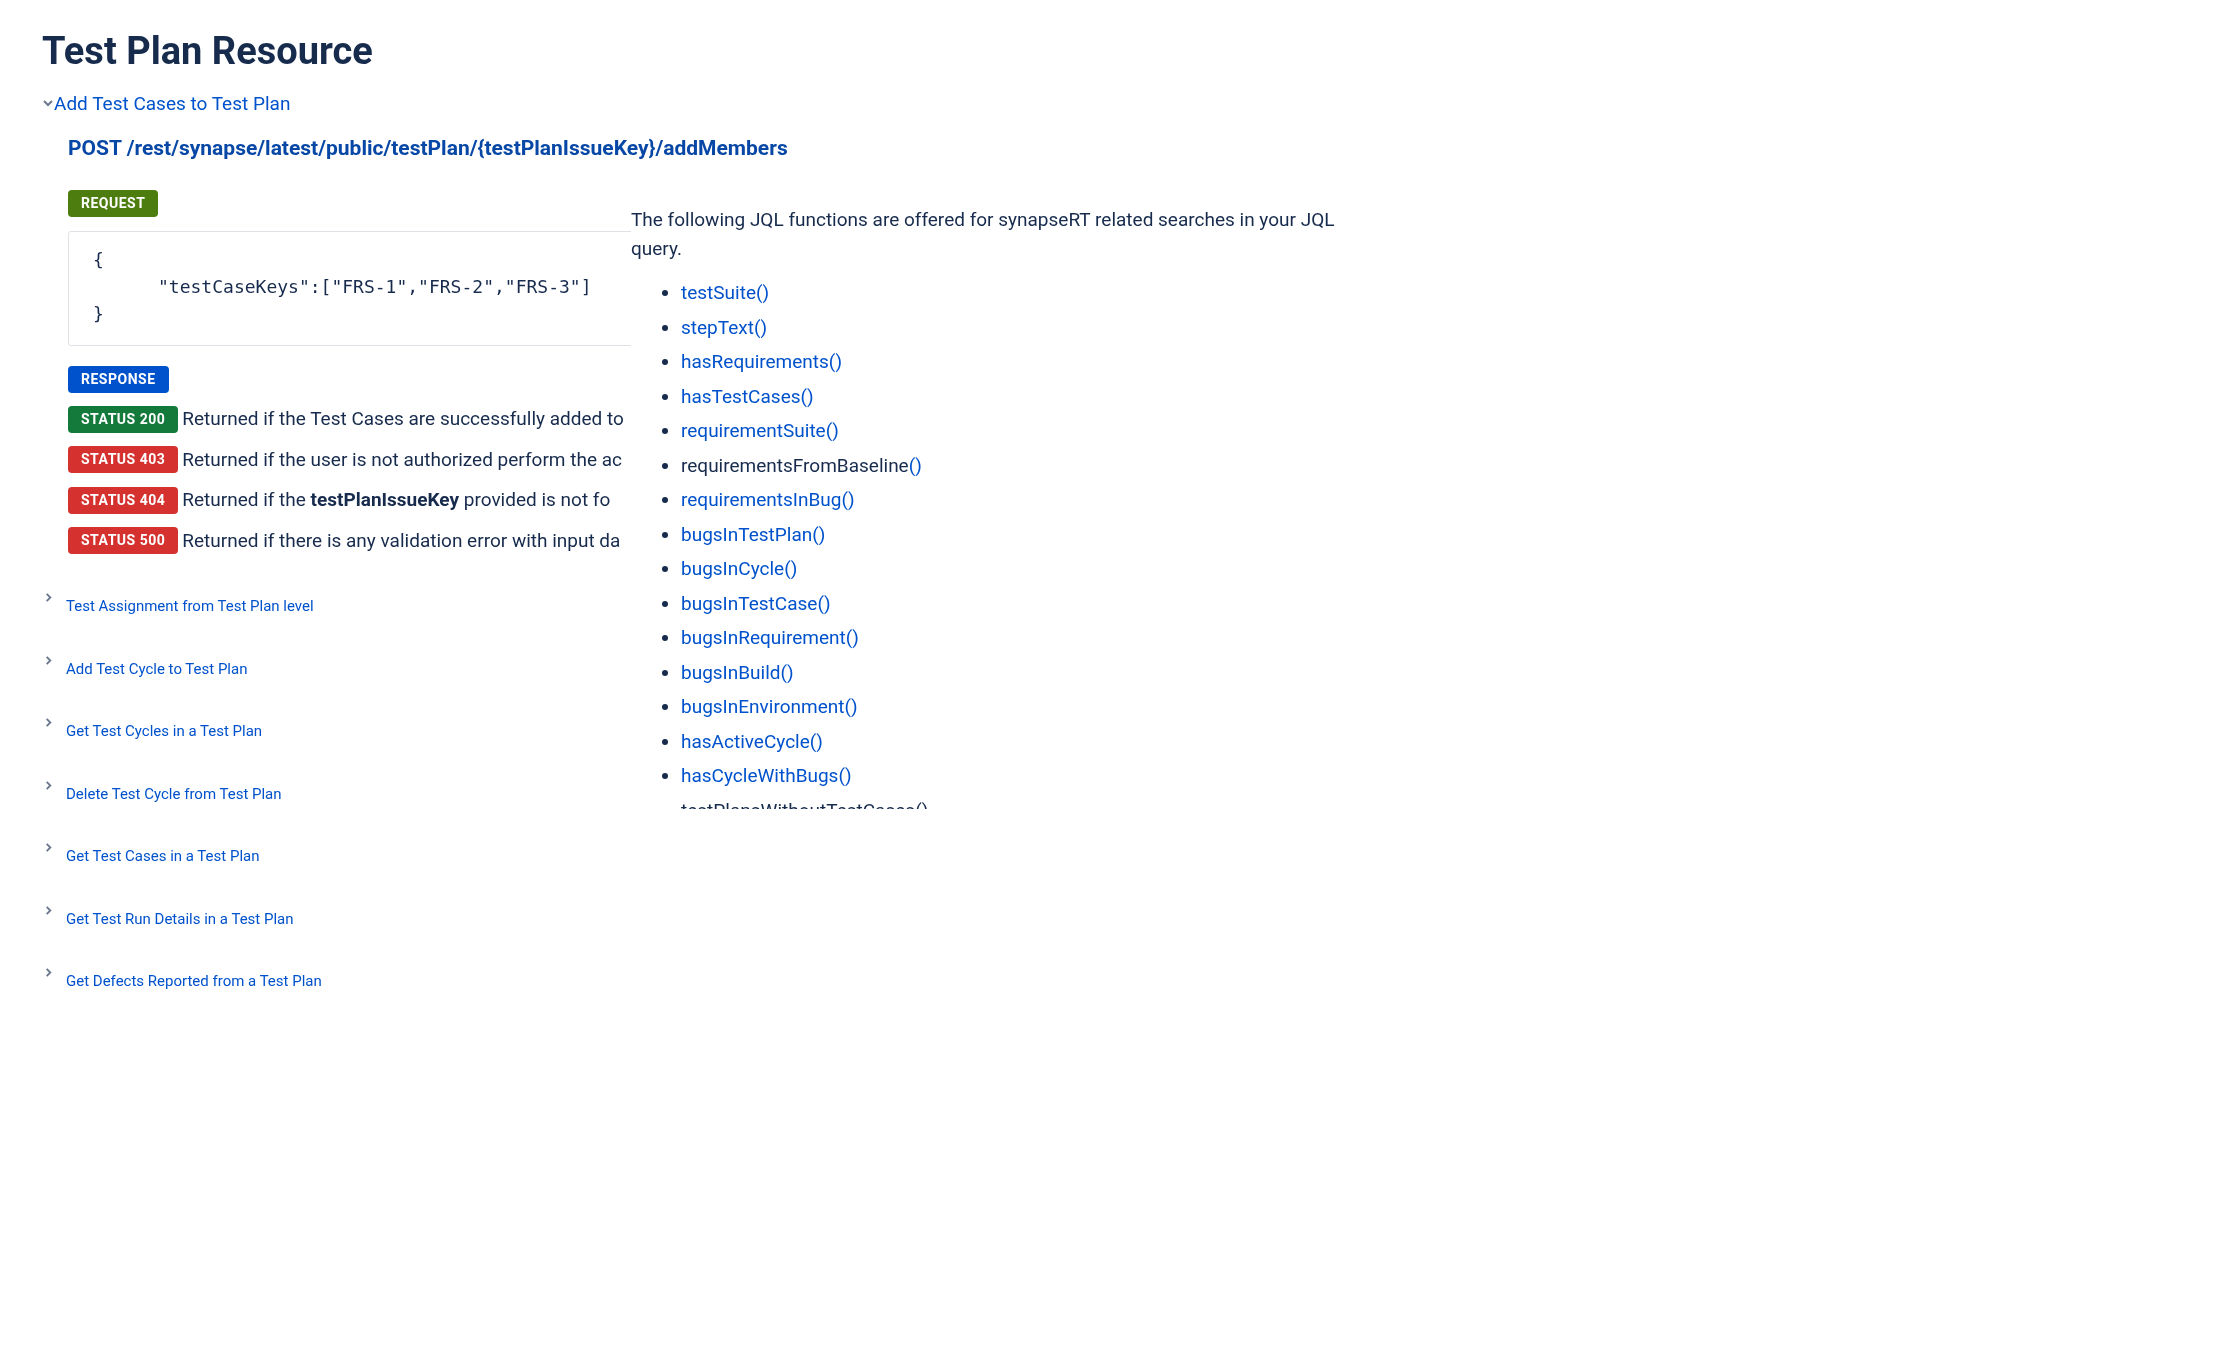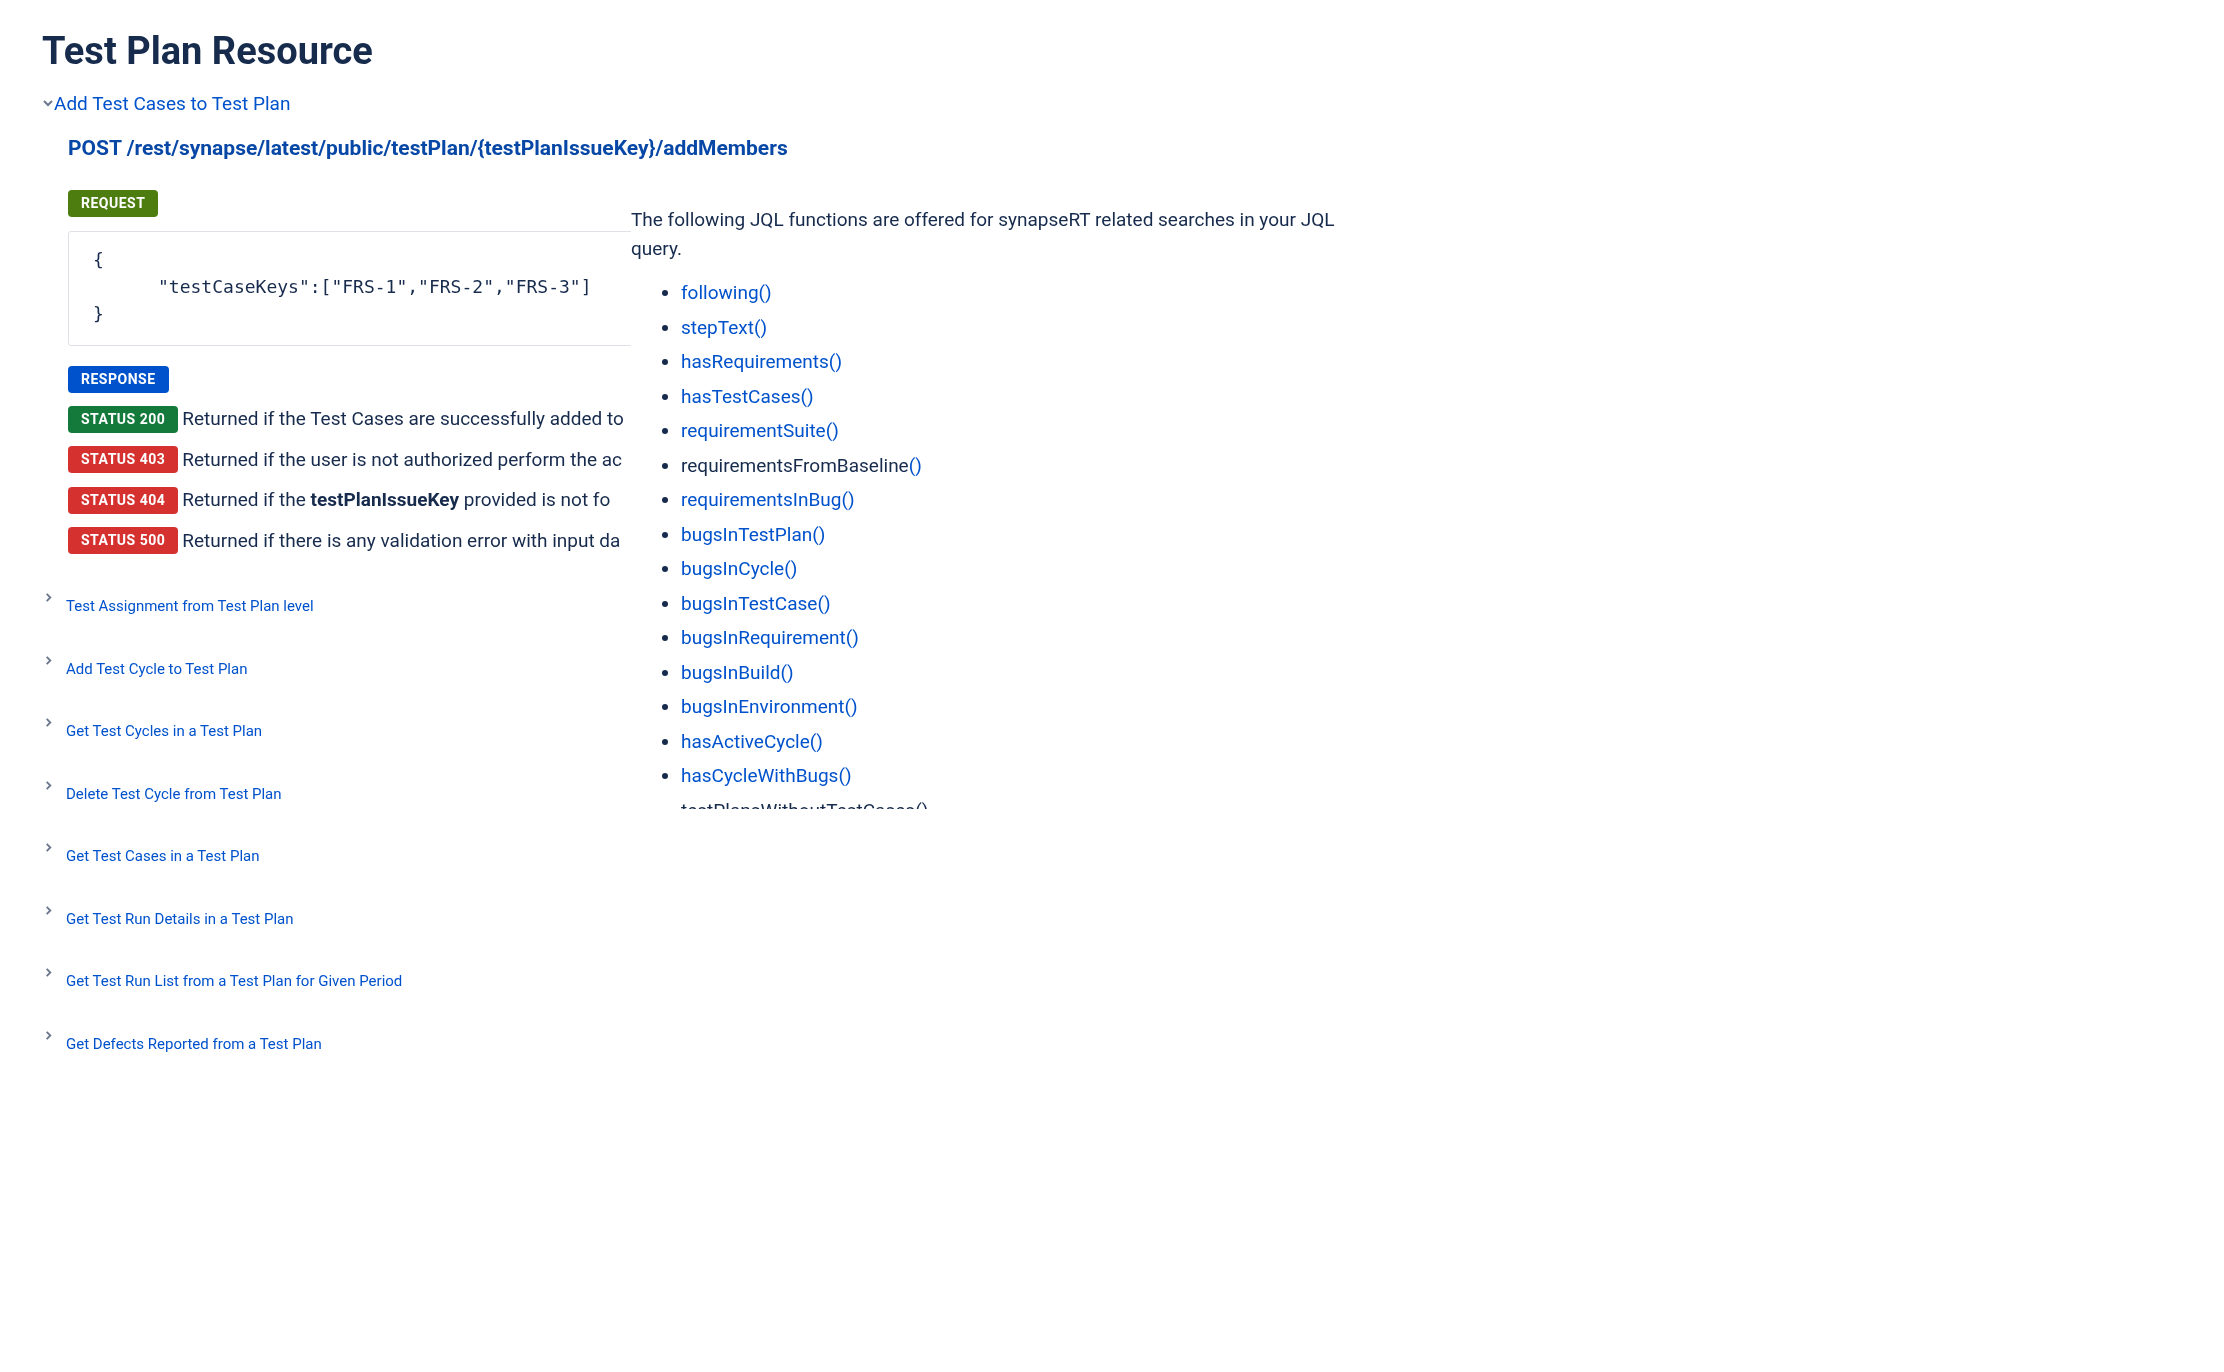--- a/index.html
+++ b/index.html
@@ -233,35 +233,29 @@
         <div class="collapsed-item">
           <span class="chevron"><svg width="11" height="11" viewBox="0 0 12 12">
               <path d="M4 2 L8 6 L4 10" fill="none" stroke="#6b778c" stroke-width="2"></path>
             </svg></span>
           <span class="collapsed-link">Get Test Run Details in a Test Plan</span>
         </div>
         <div class="collapsed-item">
           <span class="chevron"><svg width="11" height="11" viewBox="0 0 12 12">
               <path d="M4 2 L8 6 L4 10" fill="none" stroke="#6b778c" stroke-width="2"></path>
             </svg></span>
-          <span class="collapsed-link">Get Test Run List from a Test Plan for Given Period</span>
-        </div>
-        <div class="collapsed-item">
-          <span class="chevron"><svg width="11" height="11" viewBox="0 0 12 12">
-              <path d="M4 2 L8 6 L4 10" fill="none" stroke="#6b778c" stroke-width="2"></path>
-            </svg></span>
           <span class="collapsed-link">Get Defects Reported from a Test Plan</span>
         </div>
       </div>
   </div>
 
   <div class="right-col">
     <div class="intro">The following JQL functions are offered for synapseRT related searches in your JQL query.</div>
     <ul class="func-list" id="func-list">
-        <li><a>following()</a></li>
+        <li><a>testSuite()</a></li>
         <li><a>stepText()</a></li>
         <li><a>hasRequirements()</a></li>
         <li><a>hasTestCases()</a></li>
         <li><a>requirementSuite()</a></li>
         <li><span>requirementsFromBaseline</span><a>()</a></li>
         <li><a>requirementsInBug()</a></li>
         <li><a>bugsInTestPlan()</a></li>
         <li><a>bugsInCycle()</a></li>
         <li><a>bugsInTestCase()</a></li>
         <li><a>bugsInRequirement()</a></li>

